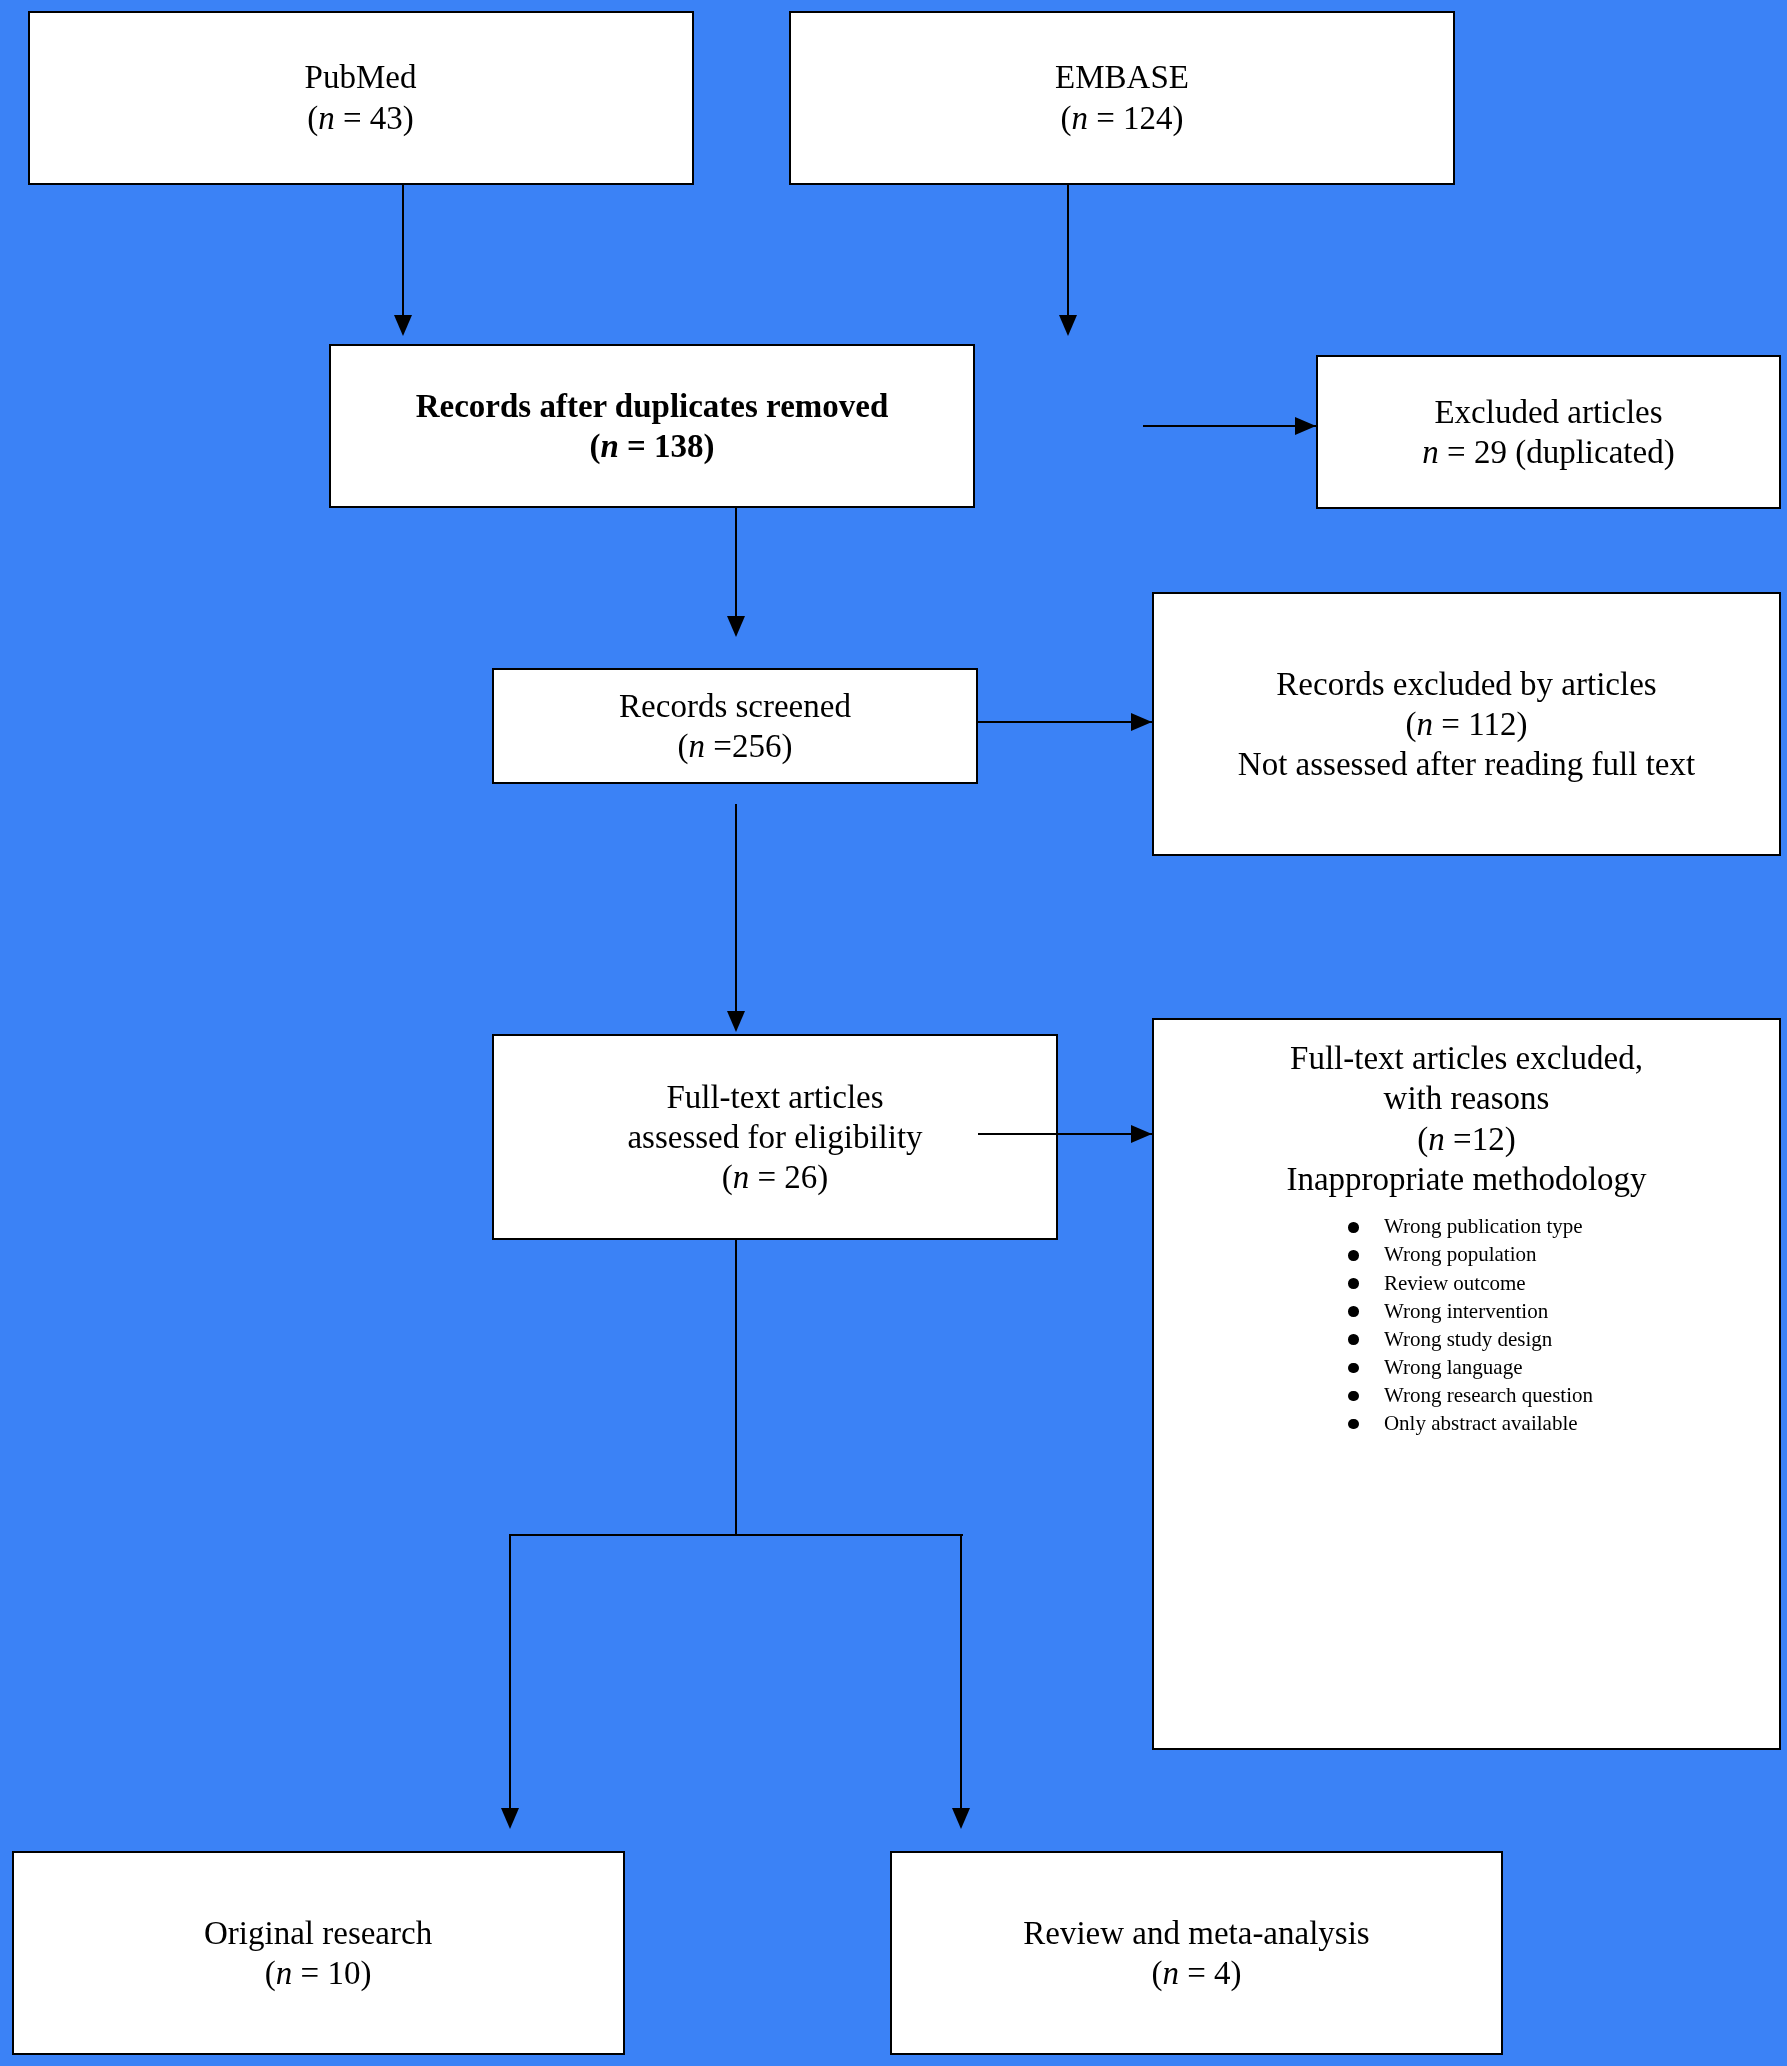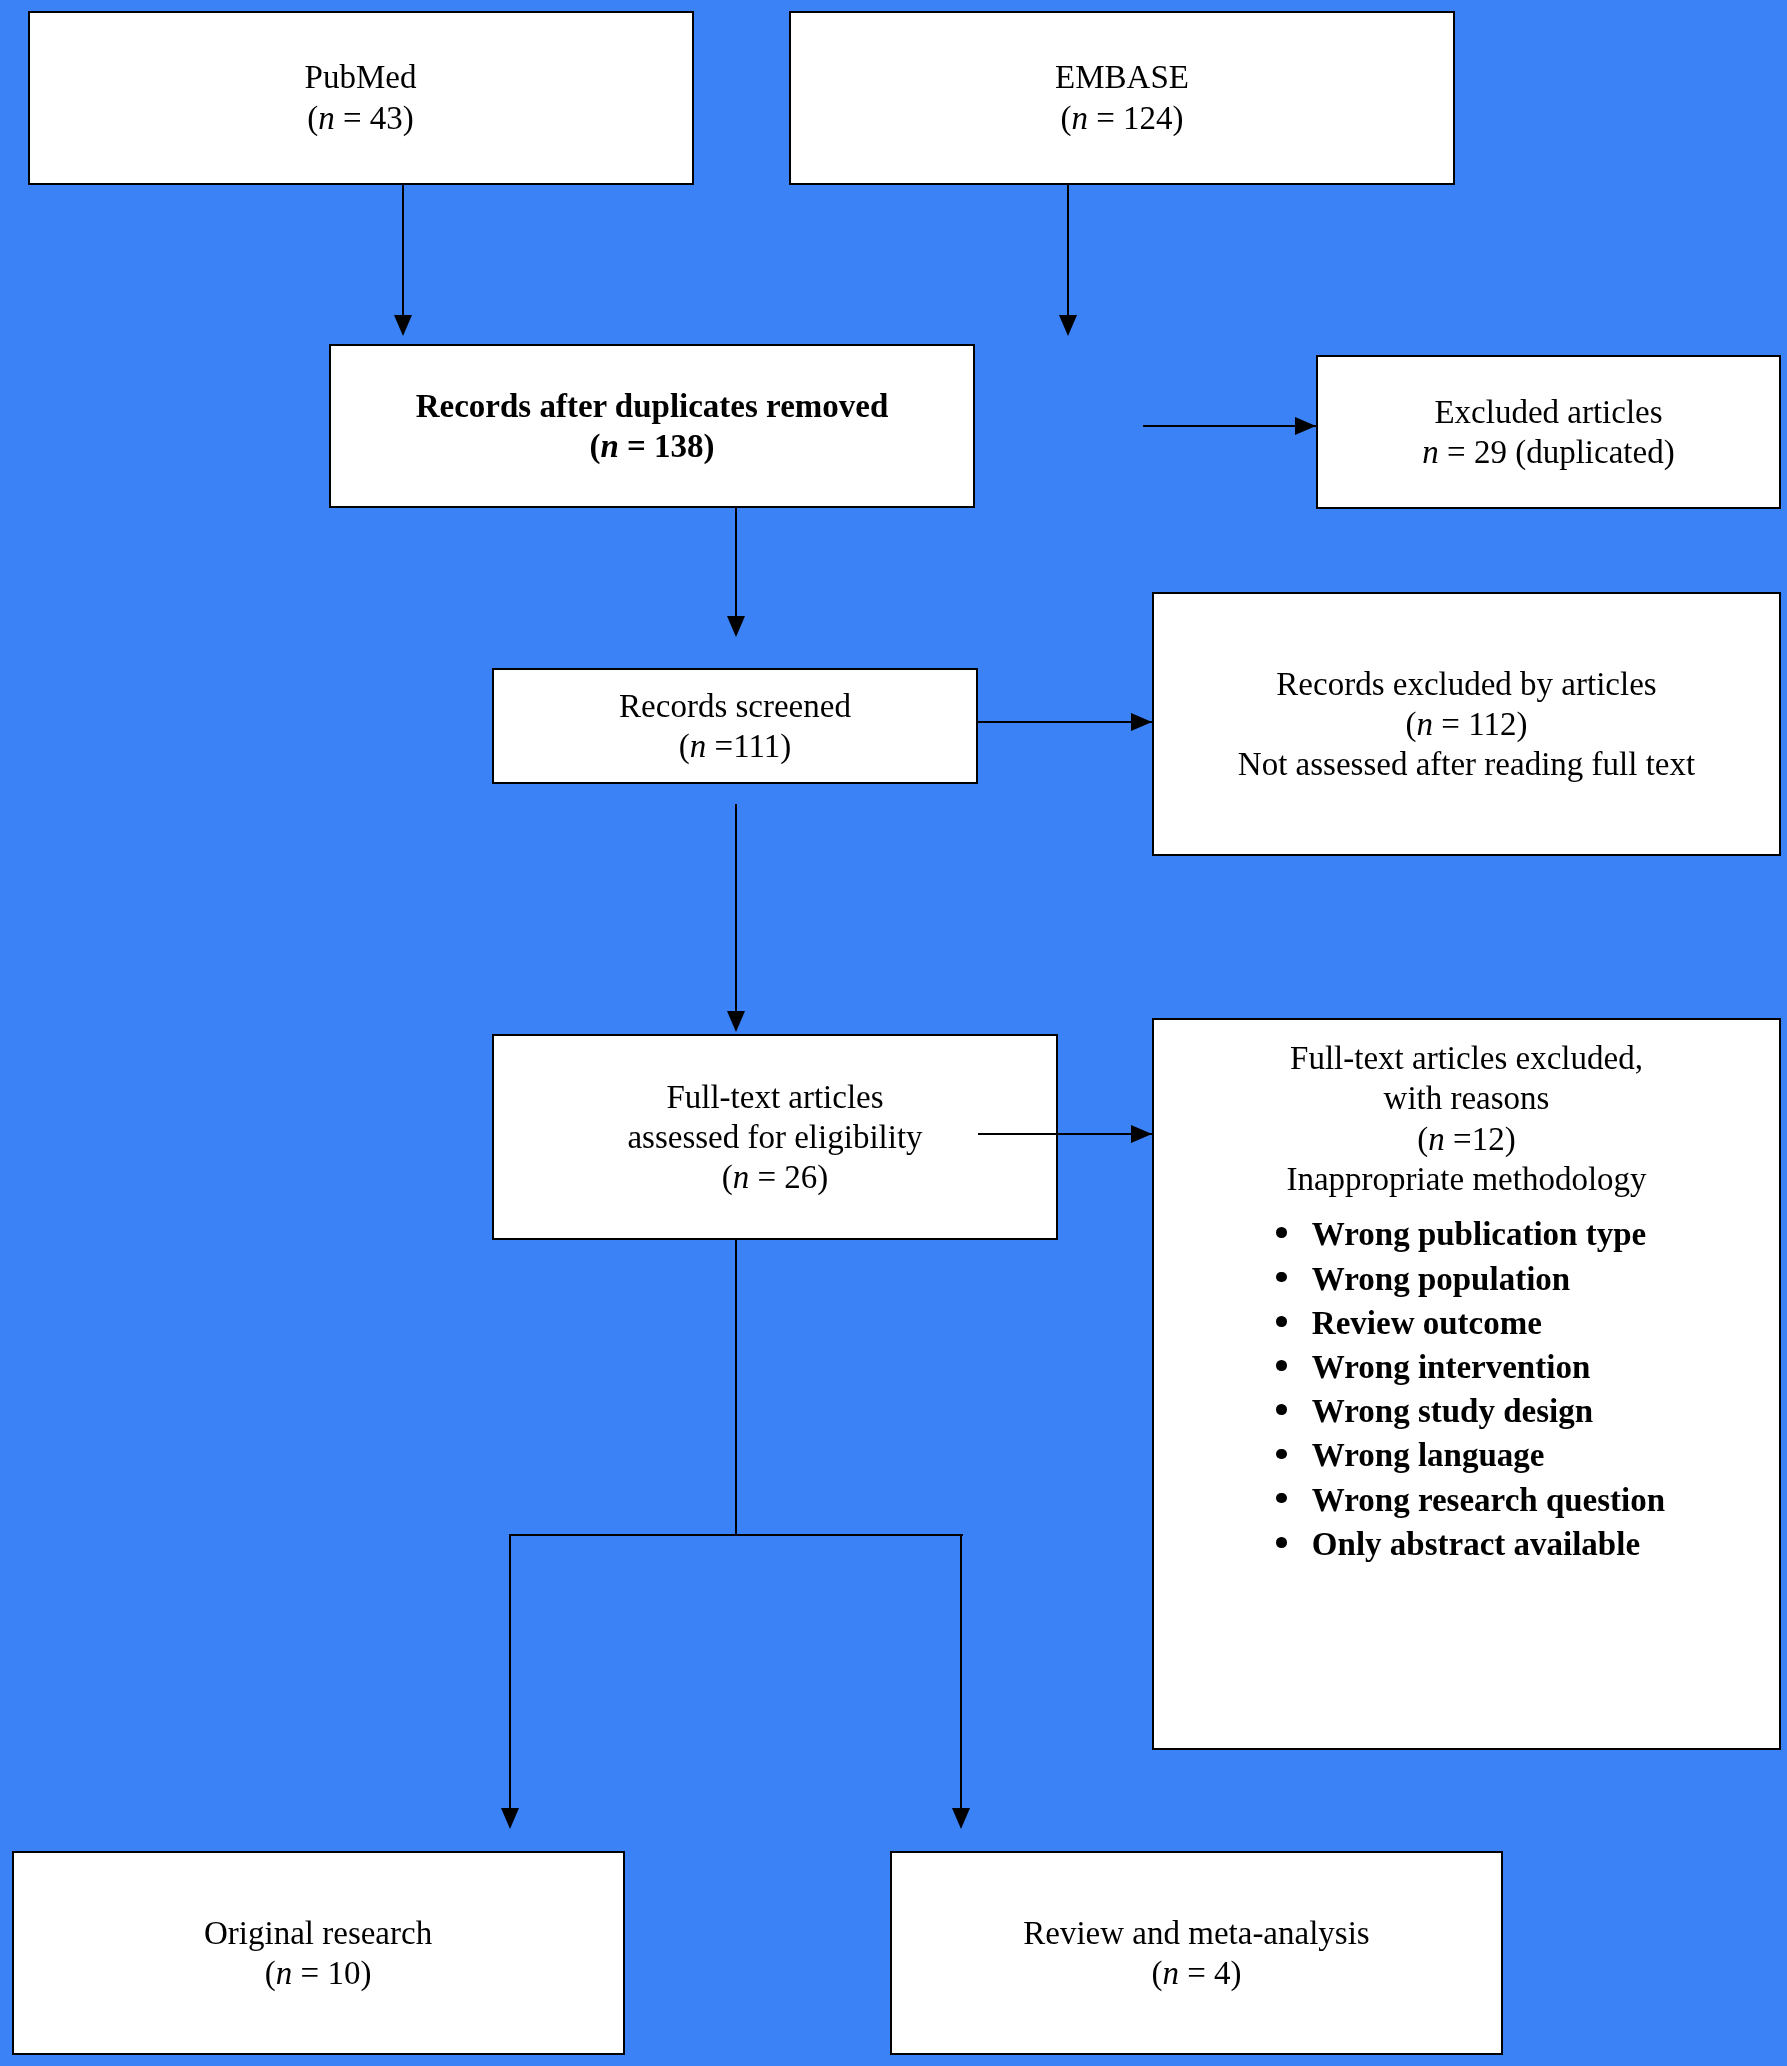--- a/index.html
+++ b/index.html
@@ -73,24 +73,23 @@
   .reasons {
     list-style: none;
     margin: 0;
     padding: 0;
     text-align: left;
     align-self: center;
   }
   .reasons li {
     position: relative;
     padding-left: 44px;
-    font-size: 33px;
+    font-size: 21px;
     line-height: 1.34;
     white-space: nowrap;
-    font-weight: bold;
   }
   .reasons li .dot {
     position: absolute;
     left: 8.5px;
     top: 0.46em;
     width: 10.6px;
     height: 10.6px;
     background: #000000;
     border-radius: 50%;
   }
@@ -138,21 +137,21 @@
   <div class="box" style="left:1316px; top:355px; width:465px; height:154px;">
     <span class="ln">Excluded articles</span>
     <span class="ln"><span></span><i class="nvar">n</i><span> = 29 (duplicated)</span></span>
   </div>
 
   <div class="vline" style="left:735px; top:508px; height:111px;"></div>
   <div class="arrow-down" style="left:727px; top:616px;"></div>
 
   <div class="box" style="left:492px; top:668px; width:486px; height:116px;">
     <span class="ln">Records screened</span>
-    <span class="ln"><span>(</span><i class="nvar">n</i><span> =111)</span></span>
+    <span class="ln"><span>(</span><i class="nvar">n</i><span> =256)</span></span>
   </div>
 
   <div class="hline" style="left:978px; top:721px; width:174px;"></div>
   <div class="arrow-right" style="left:1131px; top:713px;"></div>
 
   <div class="box" style="left:1152px; top:592px; width:629px; height:264px;">
     <span class="ln">Records excluded by articles</span>
     <span class="ln"><span>(</span><i class="nvar">n</i><span> = 112)</span></span>
     <span class="ln wrap" style="max-width:576px;">Not assessed after reading full text</span>
   </div>

